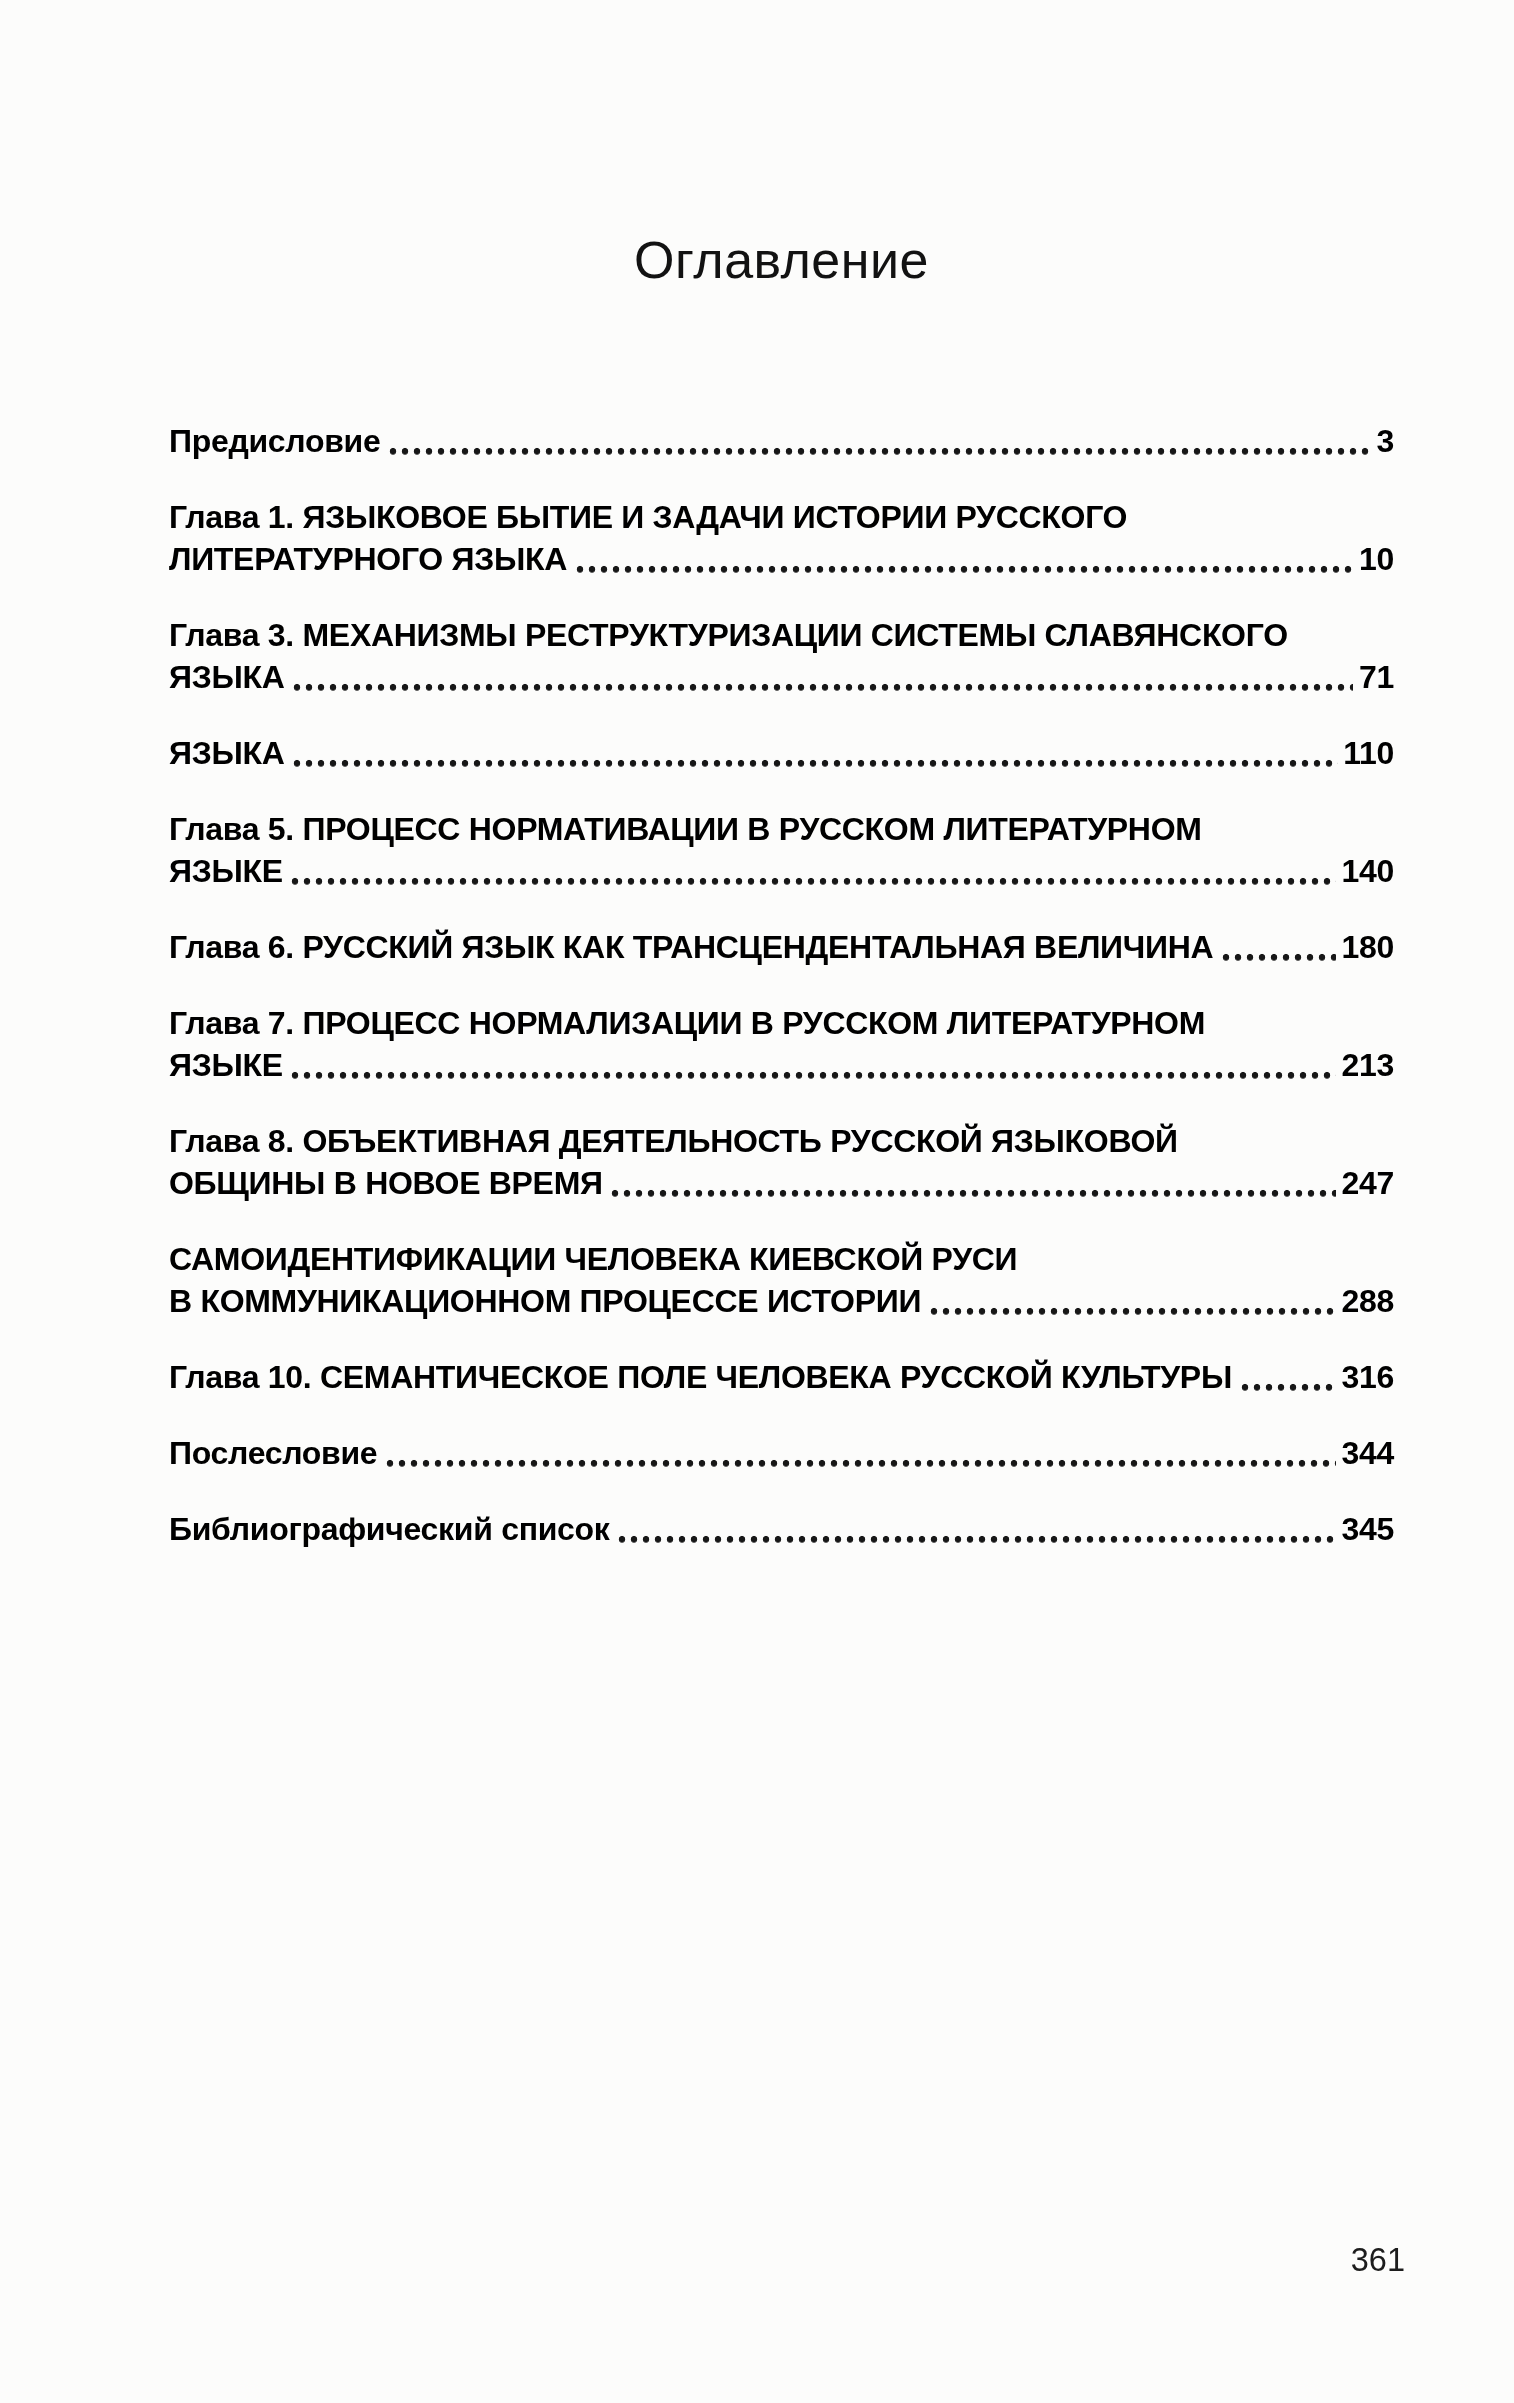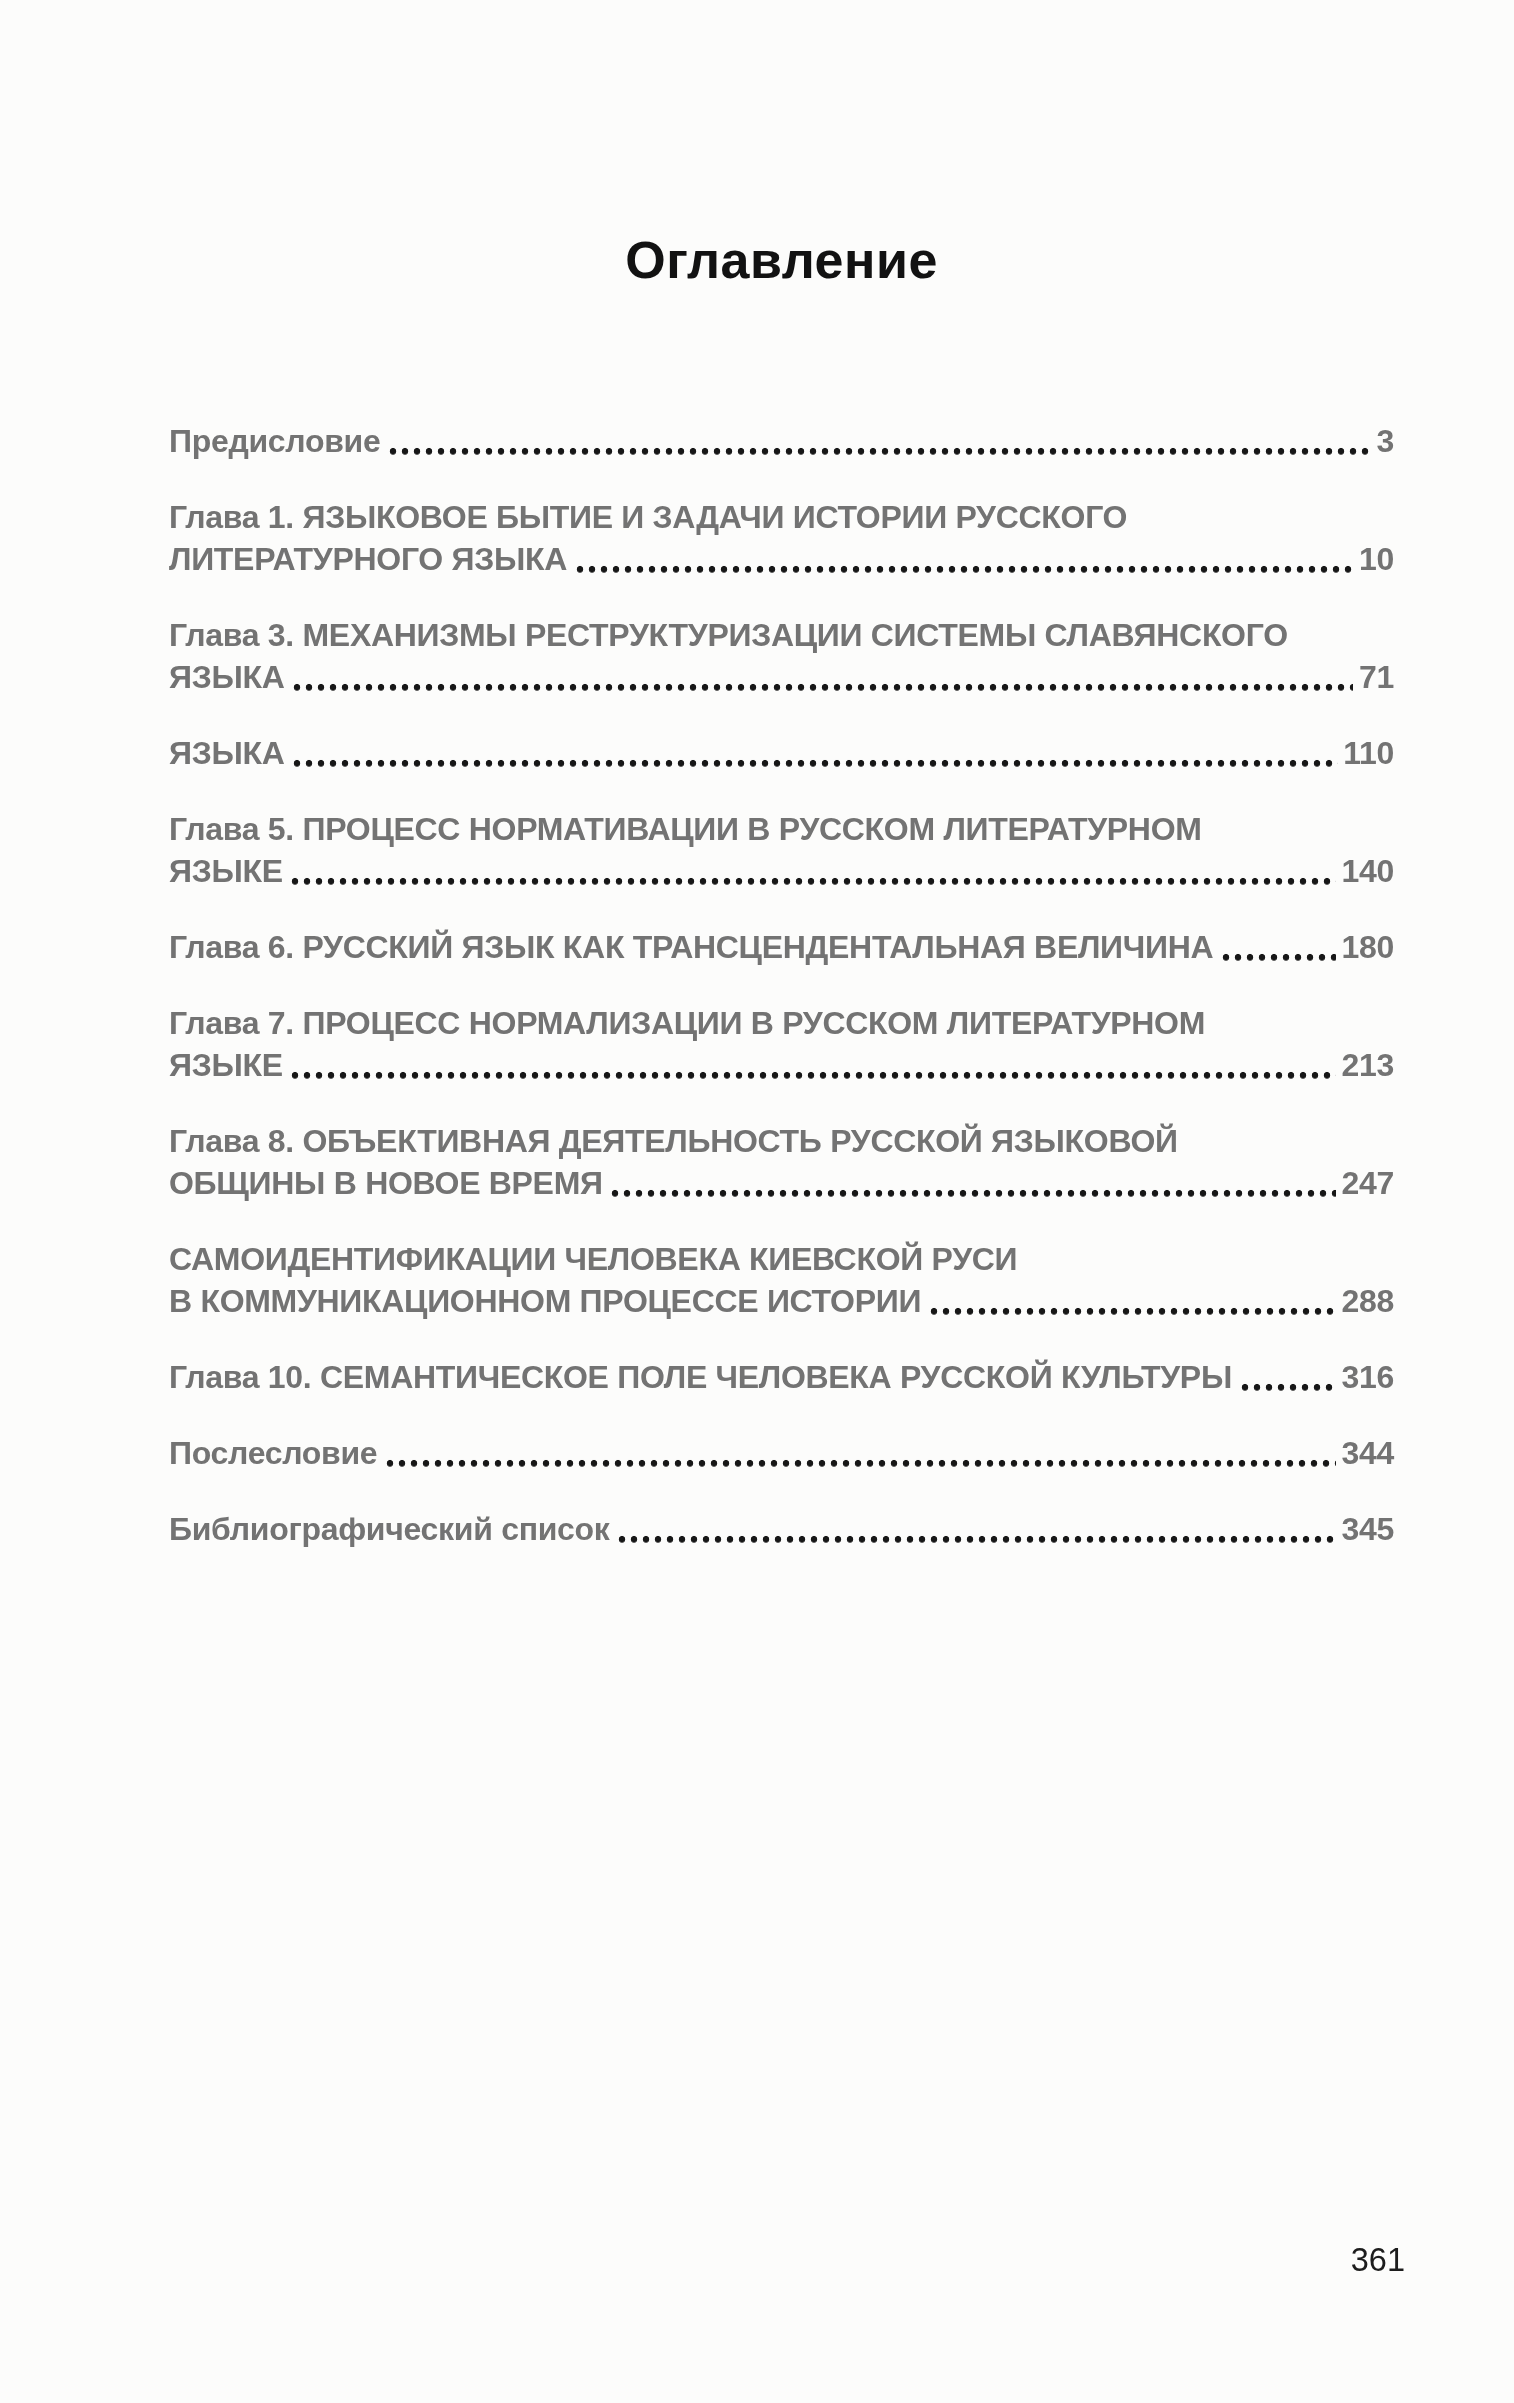--- a/index.html
+++ b/index.html
@@ -21,35 +21,35 @@
     position: absolute;
     left: 169px;
     top: 0;
     width: 1225px;
   }
   .title {
     margin: 0;
     padding-top: 233px;
     text-align: center;
     font-size: 52px;
-    font-weight: 700;
+    font-weight: 400;
     line-height: 55px;
     letter-spacing: 0.5px;
     color: #121212;
   }
   .toc {
     margin-top: 132px;
   }
   .toc-entry {
     margin-bottom: 34px;
     font-size: 32px;
     font-weight: 700;
     line-height: 42px;
     letter-spacing: -0.3px;
-    color: #737373;
+    color: #000000;
   }
   .toc-line { white-space: nowrap; }
   .toc-lastline {
     display: flex;
     align-items: flex-end;
     white-space: nowrap;
   }
   .label { flex: 0 0 auto; }
   .dots {
     flex: 1 1 auto;

